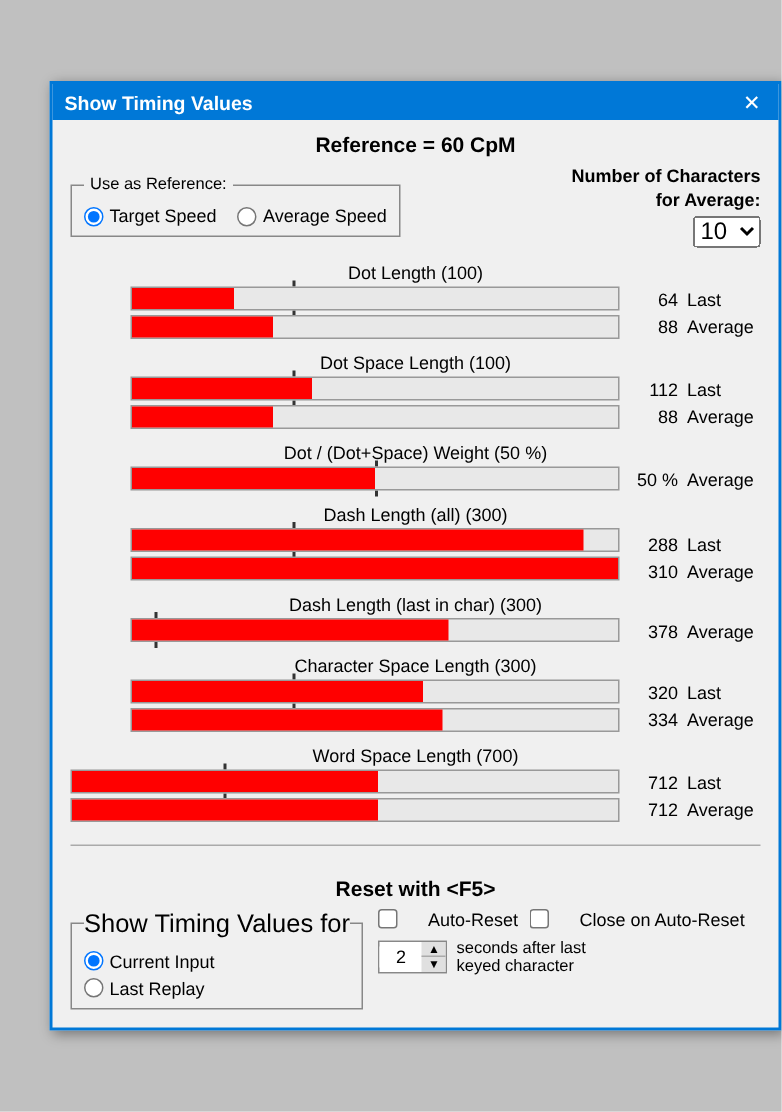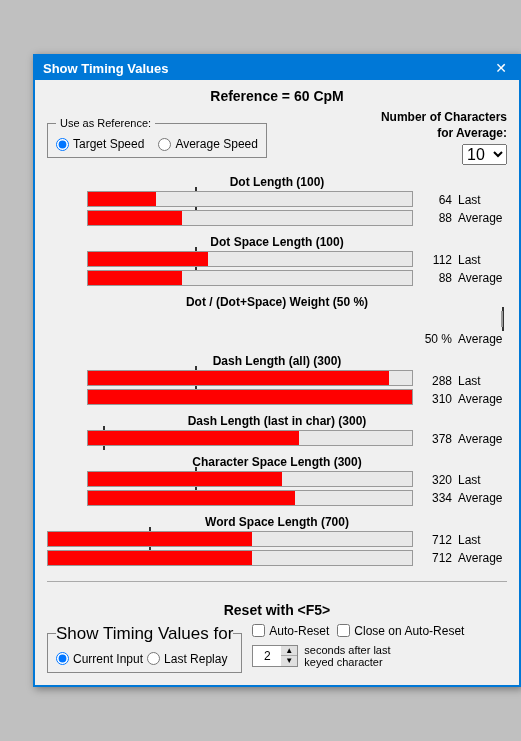--- a/index.html
+++ b/index.html
@@ -99,21 +99,21 @@
       display: flex;
       flex-direction: column;
       gap: 2px;
     }
     .metric-block {
       margin-bottom: 4px;
     }
     .metric-label {
       text-align: center;
       font-size: 12px;
-      font-weight: bold;
+      font-weight: normal;
       margin-bottom: 2px;
     }
     .value-row {
       display: flex;
       align-items: center;
       gap: 6px;
       font-size: 12px;
       height: 18px;
     }
     .val-num {
@@ -189,21 +189,21 @@
       align-items: center;
       justify-content: center;
       padding: 0;
     }
     .spinner-btn:not(:last-child) {
       border-bottom: 1px solid #aaa;
     }
     .checkbox-row {
       display: flex;
       align-items: center;
-      gap: 4px;
+      gap: 20px;
     }
     .wide-bar-container {
       width: 100%;
       height: 16px;
       background: #e8e8e8;
       border: 1px solid #999;
       position: relative;
       margin-bottom: 3px;
     }
     .wide-bar-fill {
@@ -303,21 +303,21 @@
             <div class="value-row">
                 <span class="val-num">88</span>
                 <span class="val-label">Average</span>
               </div>
           </div>
         </div>
       </div>
 
       <div class="metric-block">
         <div class="metric-label">Dot / (Dot+Space) Weight (50 %)</div>
-        <div style="display:flex; align-items:flex-end;flex-direction:column;">
+        <div style="display:flex; align-items:center;">
           <div style="flex:1; padding-left:40px; padding-right:4px;">
             <div style="position:relative; margin-bottom:3px;">
               <div style="position:absolute; top:-4px; left:50%; width:2px; height:24px; background:#333;"></div>
               <div class="wide-bar-container">
                 <div class="wide-bar-fill" style="width:50%;"></div>
               </div>
             </div>
           </div>
           <div style="width:90px; font-size:12px;">
             <div class="value-row">
@@ -429,21 +429,21 @@
         </div>
       </div>
 
     </div>
 
     <div class="reset-line">Reset with &lt;F5&gt;</div>
 
     <div class="bottom-section">
       <fieldset class="timing-for-box">
         <legend>Show Timing Values for</legend>
-        <div style="display:flex; flex-direction:row; gap:4px; margin-top:4px;">
+        <div style="display:flex; flex-direction:column; gap:4px; margin-top:4px;">
           <label class="radio-item">
             <input type="radio" name="timingfor" checked="" style="">
             <span>Current Input</span>
           </label>
           <label class="radio-item">
             <input type="radio" name="timingfor" style="">
             <span>Last Replay</span>
           </label>
         </div>
       </fieldset>

